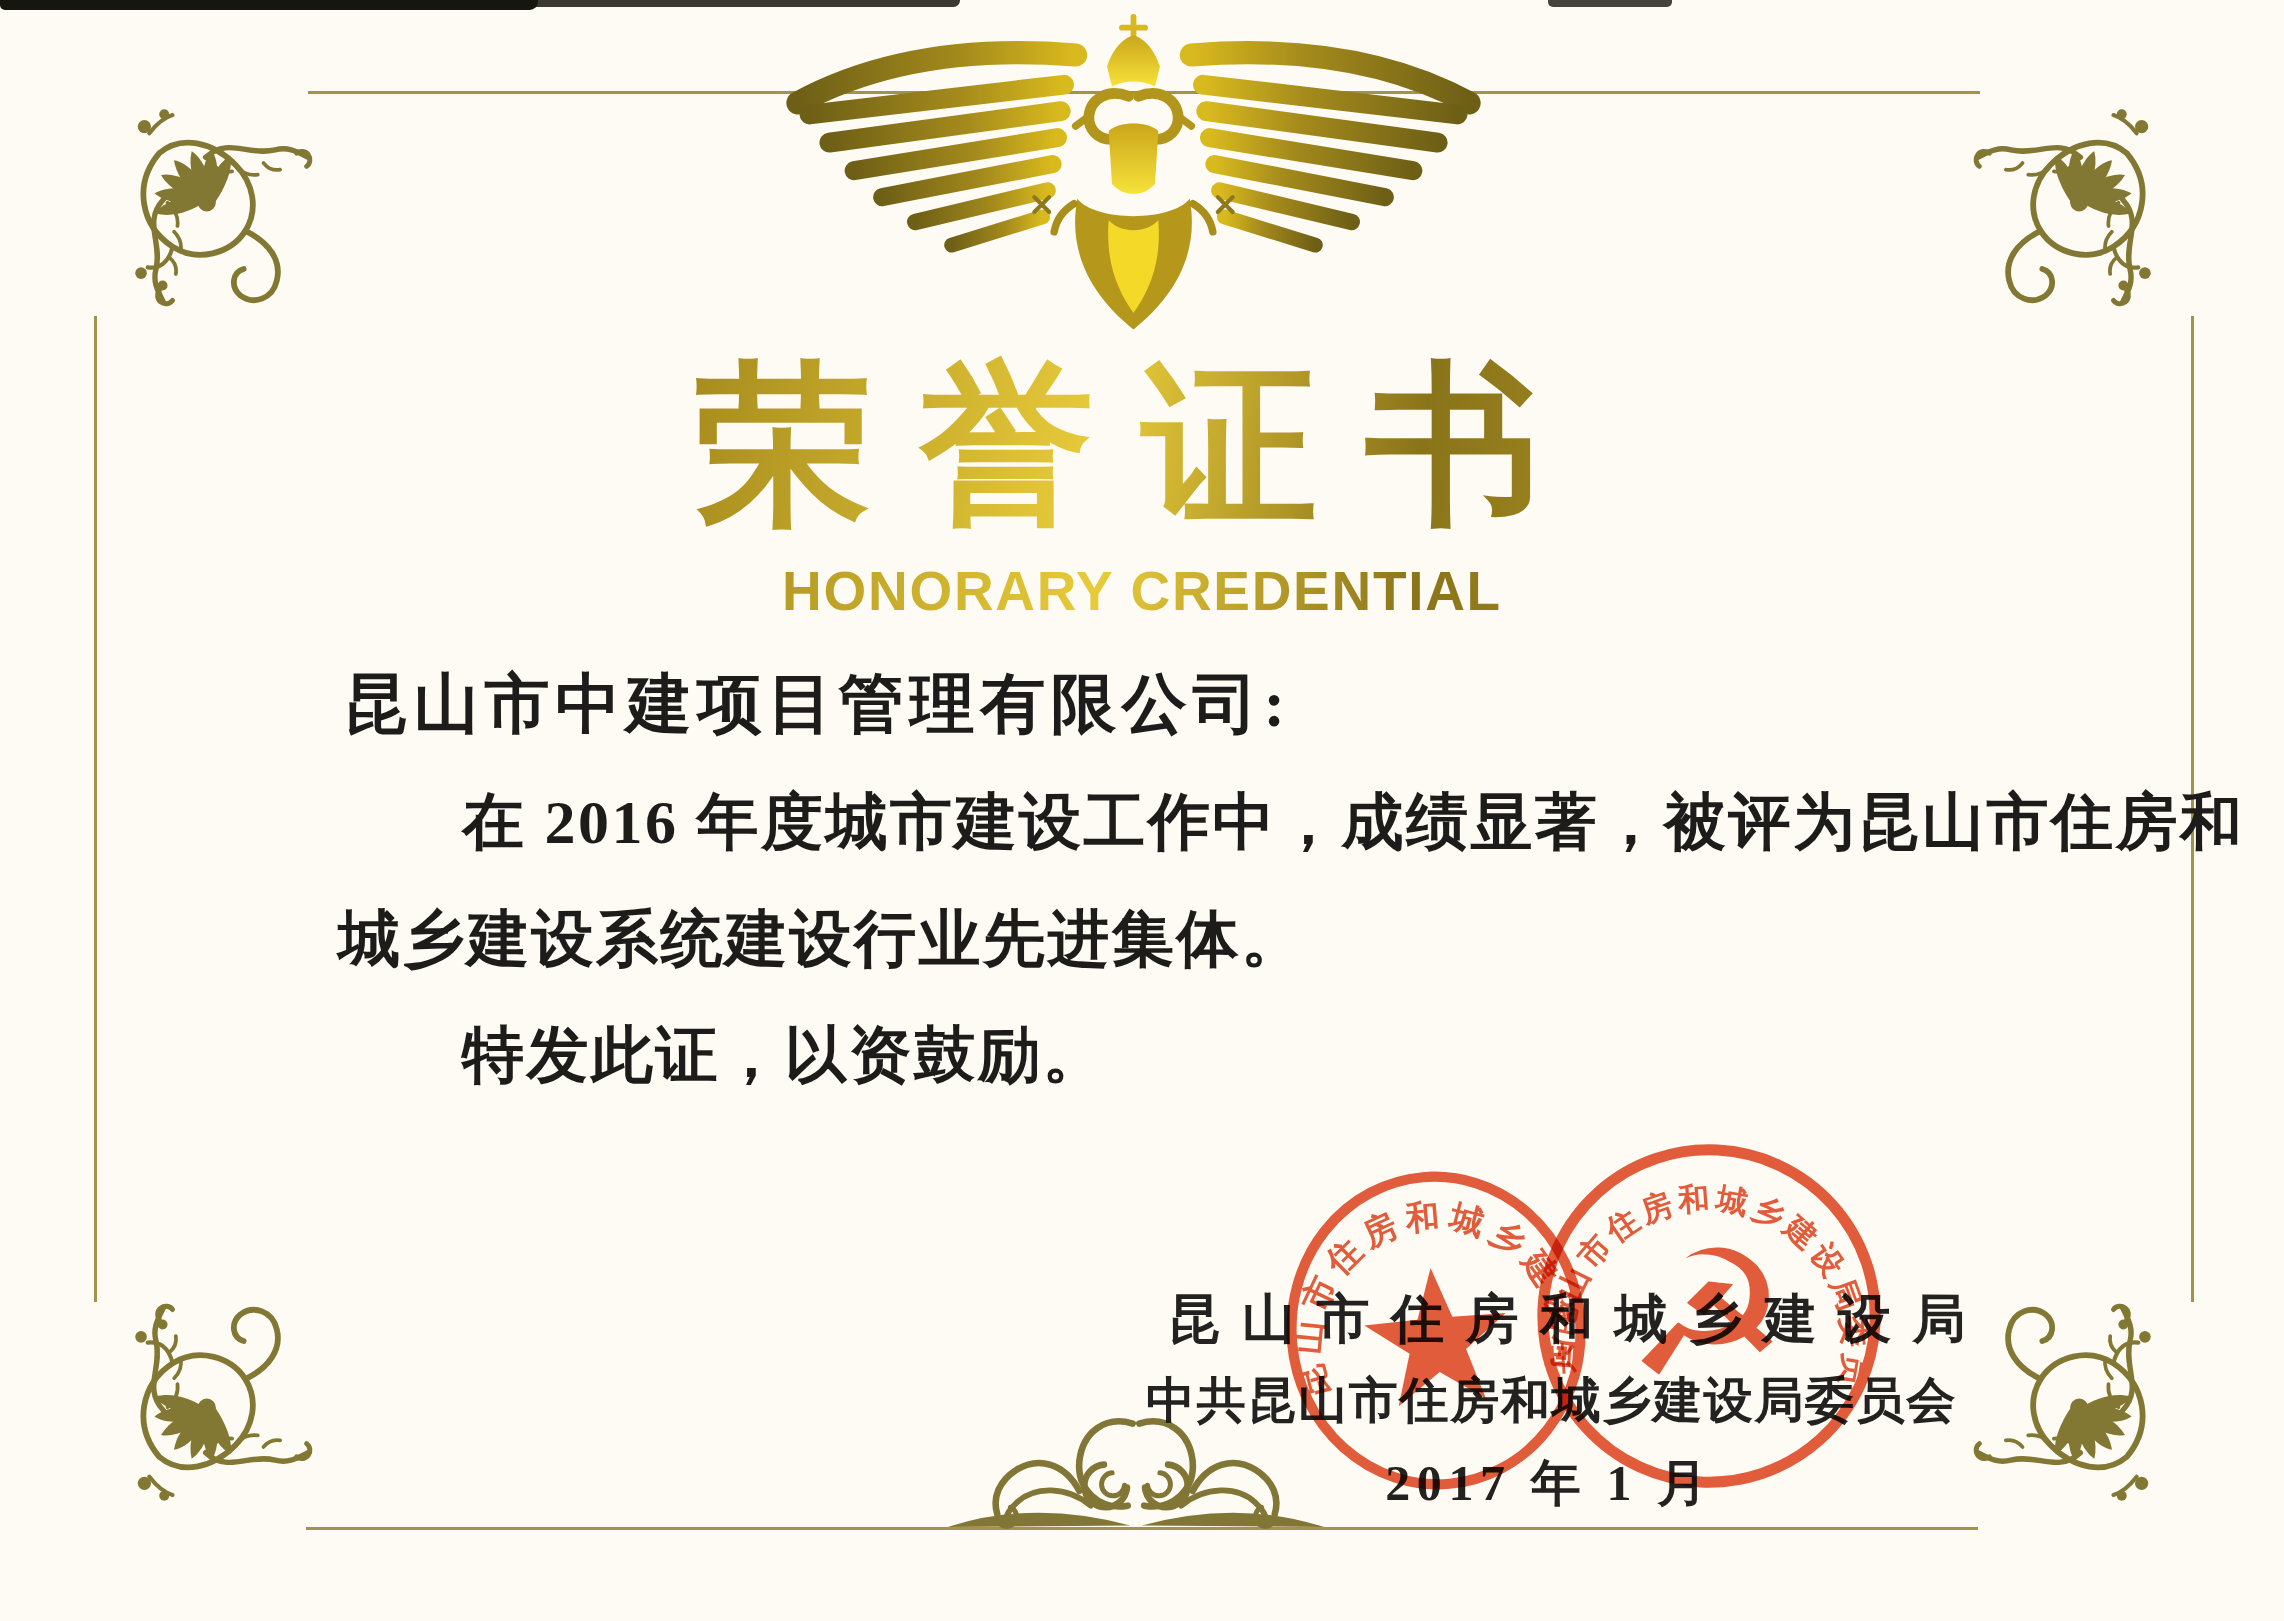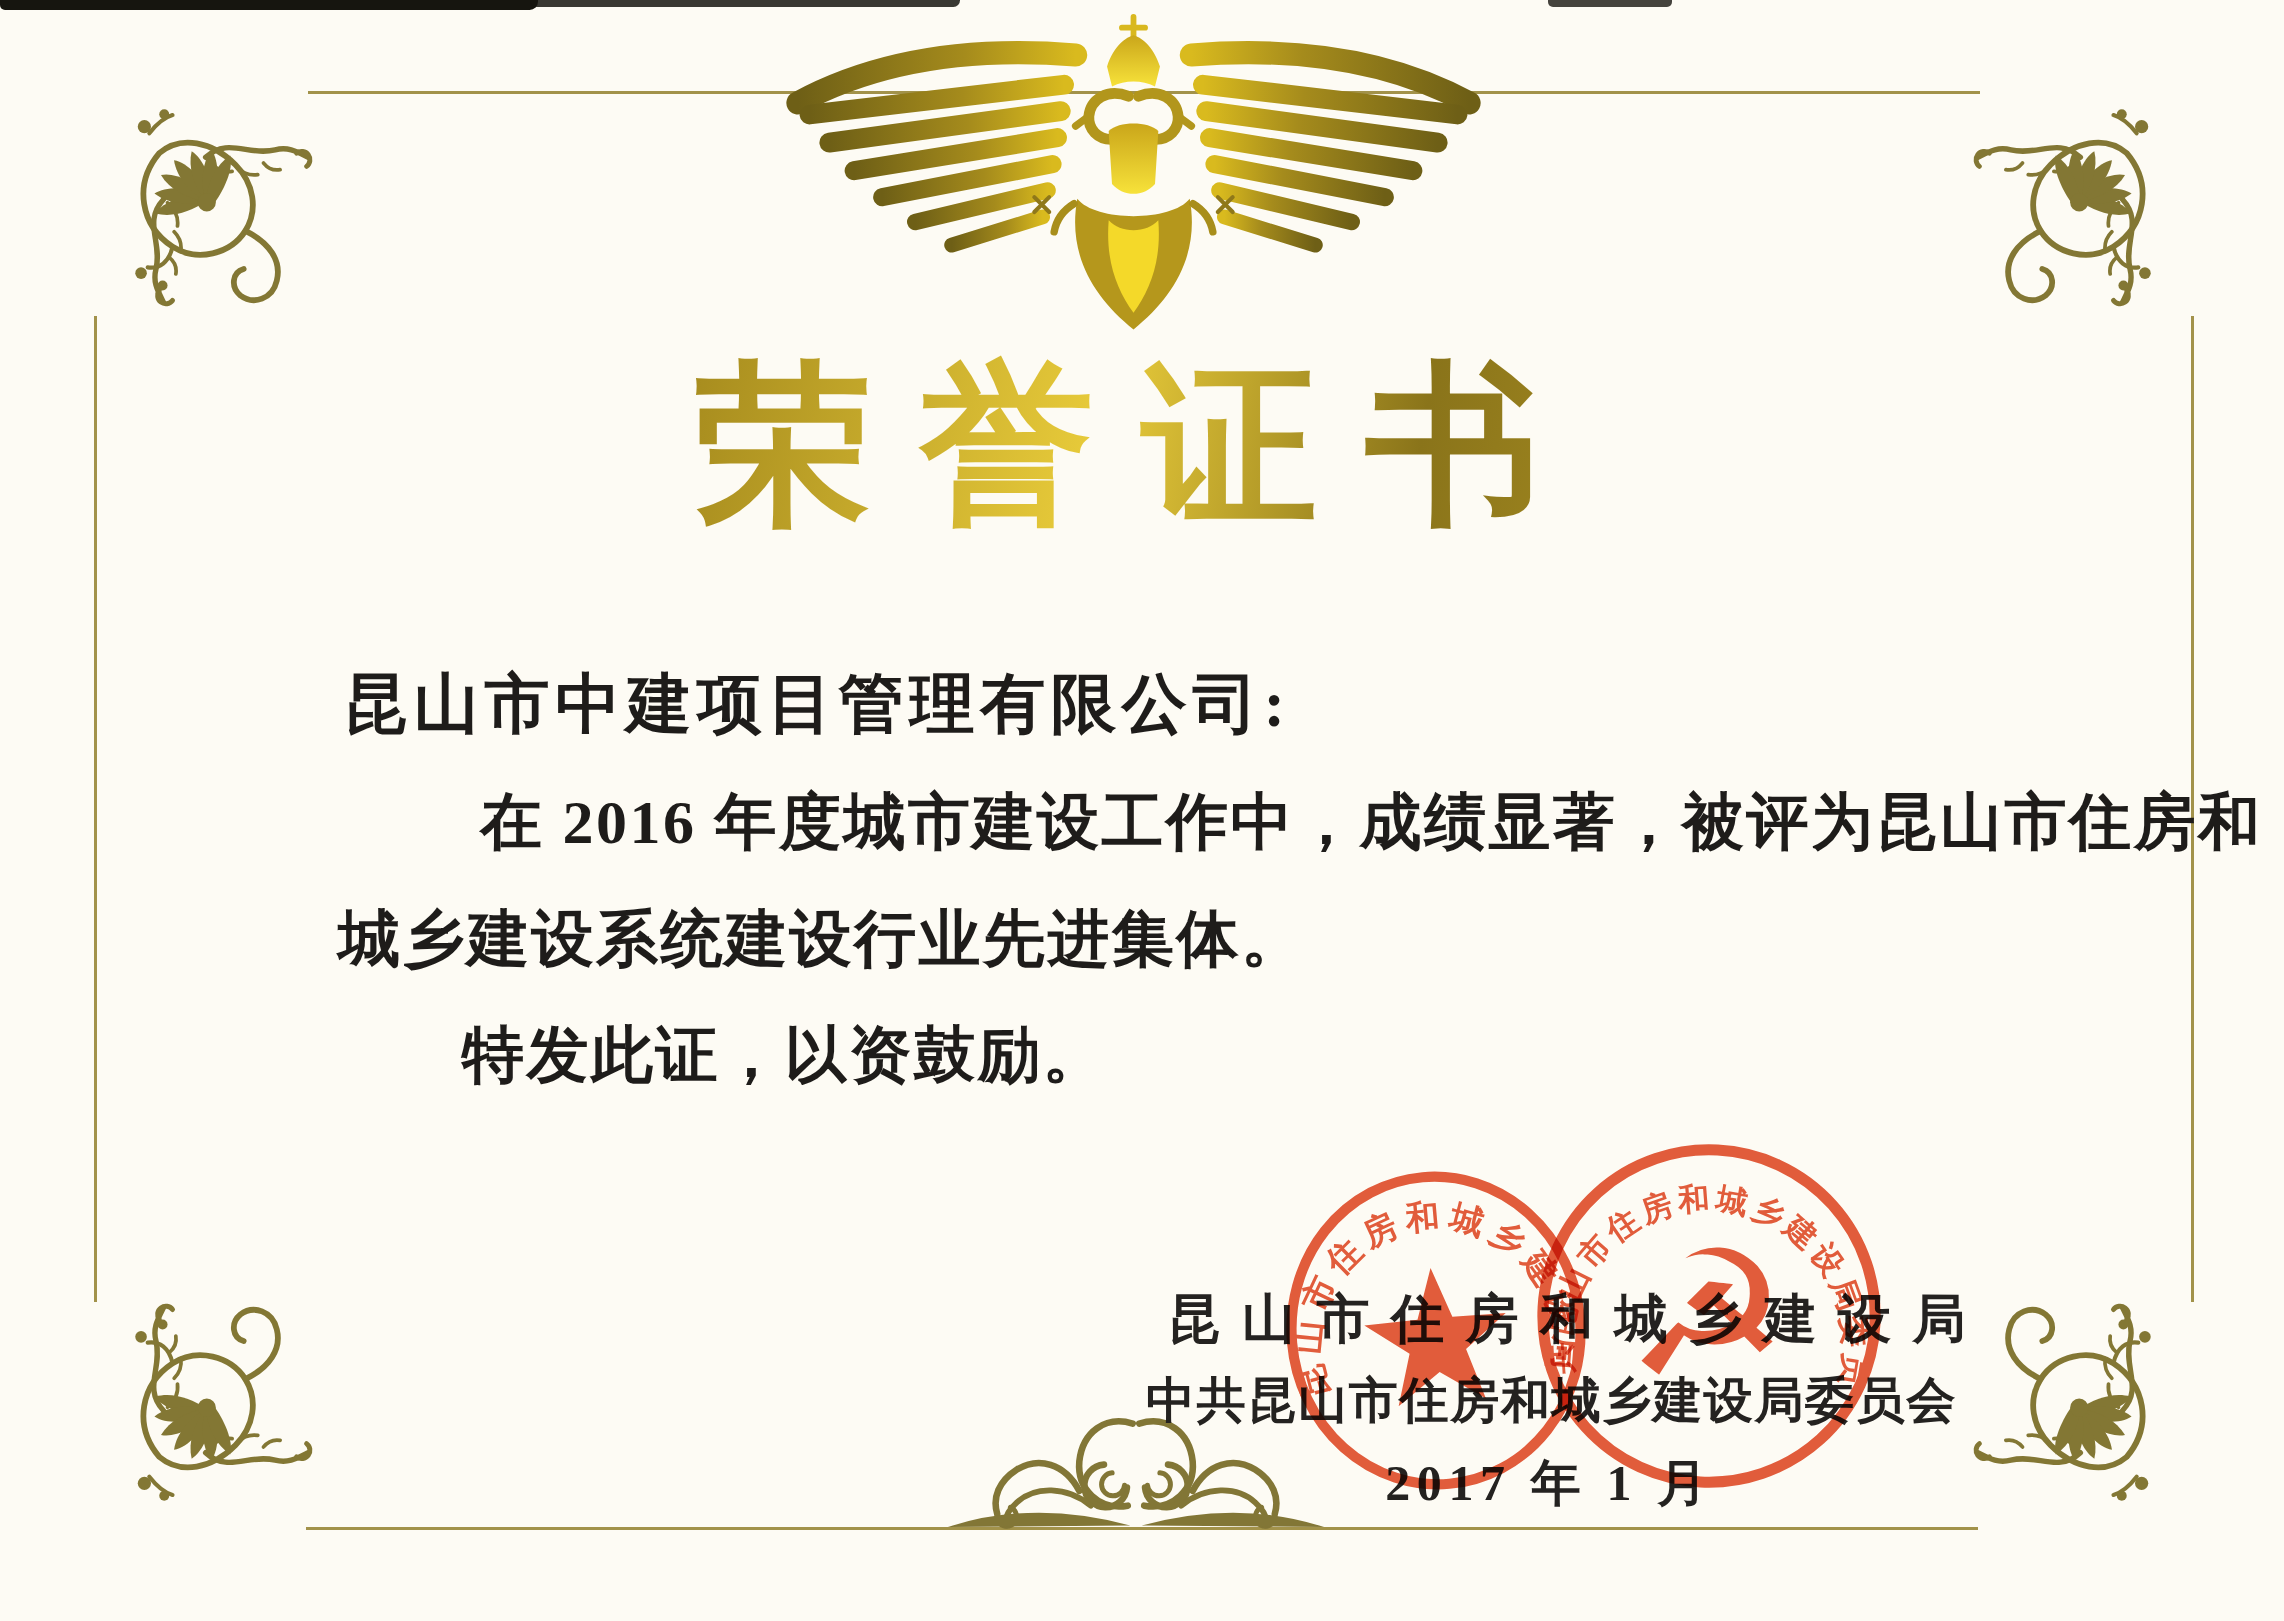--- a/index.html
+++ b/index.html
@@ -24,21 +24,21 @@
   }
   .title-cn{left:0;right:0;top:346px;text-align:center;font-size:175px;font-weight:bold;
             letter-spacing:48px;line-height:1.15;}
   .title-en{left:0;right:0;top:559px;text-align:center;font-family:"Liberation Sans","DejaVu Sans",sans-serif;
             font-size:55px;font-weight:bold;letter-spacing:1.7px;}
 
   
   .ink{color:#1e1c1a;}
   .recipient{left:343px;top:660px;font-size:65px;letter-spacing:5.8px;font-weight:bold;text-align:center;}
   .bline{font-weight:bold;font-size:62px;letter-spacing:2.5px;}
-  .b1{left:480px;top:780px;}
+  .b1{left:462px;top:780px;}
   .b2{left:338px;top:897px;}
   .b3{left:462px;top:1013px;}
 
   .sig{left:1146px;top:1284px;width:807px;text-align:center;color:#242220;}
   .sig .issuer1{font-size:53px;font-weight:bold;letter-spacing:21.5px;padding-left:21.5px;white-space:nowrap;}
   .sig .issuer2{font-size:49px;font-weight:bold;letter-spacing:1.7px;margin-top:11.6px;white-space:nowrap;}
   .sig .date{font-size:50px;font-weight:bold;letter-spacing:6.6px;margin-top:16.6px;}
 
   .seal{position:absolute;mix-blend-mode:multiply;opacity:.9;}
   .seal-l{left:1279px;top:1165px;transform:rotate(-5deg);}
@@ -163,20 +163,21 @@
       <path d="M348,232 q-20,12 -24,34"></path>
       <path d="M492,232 q20,12 24,34"></path>
     </g>
     <g stroke="#8f781a" stroke-width="5" stroke-linecap="round">
       <path d="M300,224 l18,18 M318,224 l-18,18"></path>
       <path d="M522,224 l18,18 M540,224 l-18,18"></path>
     </g>
   </svg>
 
   <h1 class="abs title-cn foil" style="margin:0;font-weight:bold;">荣誉证书</h1>
+  <div class="abs title-en foil">HONORARY CREDENTIAL</div>
 
   <div class="abs ink recipient">昆山市中建项目管理有限公司:</div>
 
   <div class="abs ink bline b1">在 2016 年度城市建设工作中，成绩显著，被评为昆山市住房和</div>
   <div class="abs ink bline b3">特发此证，以资鼓励。</div>
   <div class="abs ink bline b2">城乡建设系统建设行业先进集体。</div>
 
   <div class="abs sig">
     <div class="issuer1">昆山市住房和城乡建设局</div>
     <div class="issuer2">中共昆山市住房和城乡建设局委员会</div>

